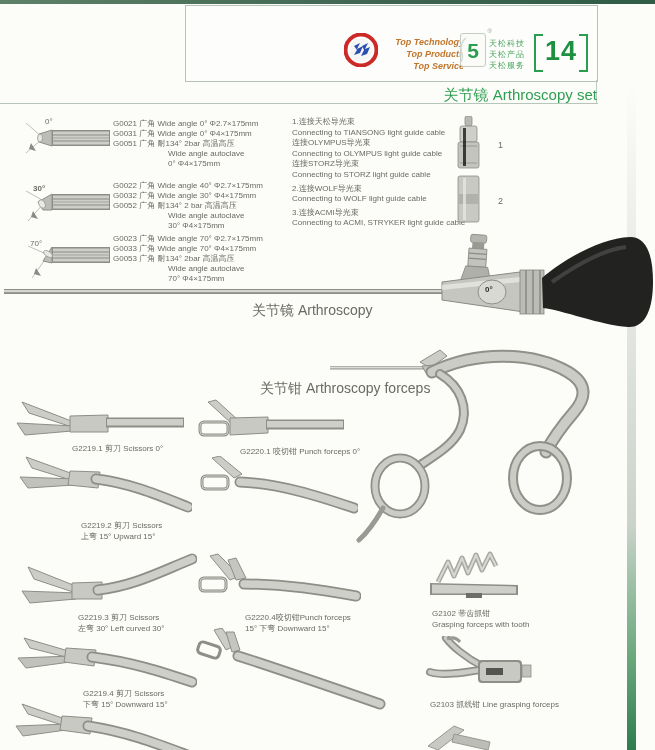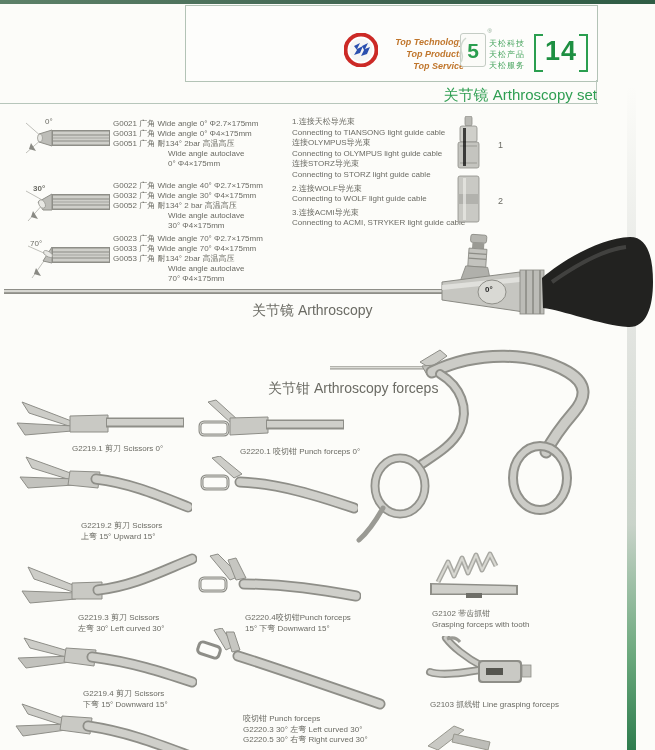--- a/index.html
+++ b/index.html
@@ -201,21 +201,21 @@
     <line x1="526" y1="42" x2="526" y2="86" stroke="#8c8c86" stroke-width="1.6"></line>
     <line x1="533" y1="42" x2="533" y2="86" stroke="#8c8c86" stroke-width="1.6"></line>
     <line x1="540" y1="42" x2="540" y2="86" stroke="#8c8c86" stroke-width="1.6"></line>
 
     <path d="M542 50 C565 30 602 10 630 9 C648 9 653 30 653 54 C653 80 646 100 628 99 C600 97 562 82 543 80 Z" fill="#222220"></path>
     <path d="M552 54 C572 40 600 22 626 19" fill="none" stroke="#4a4a47" stroke-width="4" opacity="0.8"></path>
   </svg>
   <span class="abs scope-mark" style="left:485px;top:285px;">0°</span>
   <div class="abs cap" style="left:252px;top:302px;">关节镜 Arthroscopy</div>
 
-  <div class="abs cap" style="left:268px;top:380px;">关节钳 Arthroscopy forceps</div>
+  <div class="abs cap" style="left:260px;top:380px;">关节钳 Arthroscopy forceps</div>
   <svg class="abs" style="left:328px;top:336px;" width="327" height="212" viewBox="0 0 327 212">
 
     <rect x="2" y="30" width="96" height="3.6" fill="#a8a8a2"></rect>
     <rect x="2" y="30.8" width="96" height="1.4" fill="#dcdcd7"></rect>
 
     <path d="M92 26 L112 14 L119 20 L102 32 Z" fill="#cdcdc8" stroke="#8e8e88" stroke-width="1"></path>
     <path d="M94 30 L120 28 L116 40 L98 37 Z" fill="#c2c2bd" stroke="#8e8e88" stroke-width="1"></path>
 
     <path d="M104 36 C150 14 205 16 240 36 C260 48 258 62 246 76 C234 90 224 104 218 116" fill="none" stroke="#90908a" stroke-width="13" stroke-linecap="round"></path>
     <path d="M104 36 C150 14 205 16 240 36 C260 48 258 62 246 76 C234 90 224 104 218 116" fill="none" stroke="#ccccc7" stroke-width="9" stroke-linecap="round"></path>
@@ -312,25 +312,20 @@
     <div>下弯 15° Downward 15°</div>
   </div>
 
   <svg class="abs" style="left:196px;top:628px;" width="192" height="88" viewBox="0 0 192 88">
     <rect x="2" y="16" width="22" height="12" rx="4" fill="none" stroke="#8e8e88" stroke-width="3" transform="rotate(18 13 22)"></rect>
     <path d="M30 22 L18 2 L26 0 L38 18 Z" fill="#cdcdc8" stroke="#8e8e88" stroke-width="1"></path>
     <path d="M36 24 L30 4 L38 4 L44 22 Z" fill="#c6c6c1" stroke="#8e8e88" stroke-width="1"></path>
     <path d="M42 28 C80 40 132 58 184 76" fill="none" stroke="#8e8e88" stroke-width="11" stroke-linecap="round"></path>
     <path d="M42 28 C80 40 132 58 184 76" fill="none" stroke="#cfcfca" stroke-width="7.5" stroke-linecap="round"></path>
   </svg>
-  <div class="abs inst-lbl" style="left:243px;top:714px;">
-    <div>咬切钳 Punch forceps</div>
-    <div>G2220.3  30° 左弯  Left curved 30°</div>
-    <div>G2220.5  30° 右弯  Right curved 30°</div>
-  </div>
 
   <svg class="abs" style="left:426px;top:550px;" width="100" height="54" viewBox="0 0 100 54">
     <path d="M12 32 L22 12 L28 26 L36 8 L42 23 L50 5 L56 20 L64 4 L70 16" fill="none" stroke="#a8a8a2" stroke-width="5" stroke-linejoin="round"></path>
     <path d="M12 32 L22 12 L28 26 L36 8 L42 23 L50 5 L56 20 L64 4 L70 16" fill="none" stroke="#d8d8d2" stroke-width="2" stroke-linejoin="round"></path>
     <path d="M4 33 L92 35 L92 45 L4 45 Z" fill="#8e8e88"></path>
     <path d="M6 34.5 L90 36.5 L90 43.5 L6 43.5 Z" fill="#cfcfca"></path>
     <rect x="40" y="43" width="16" height="5" fill="#6e6e68"></rect>
   </svg>
   <div class="abs inst-lbl" style="left:432px;top:609px;">
     <div>G2102 带齿抓钳</div>

